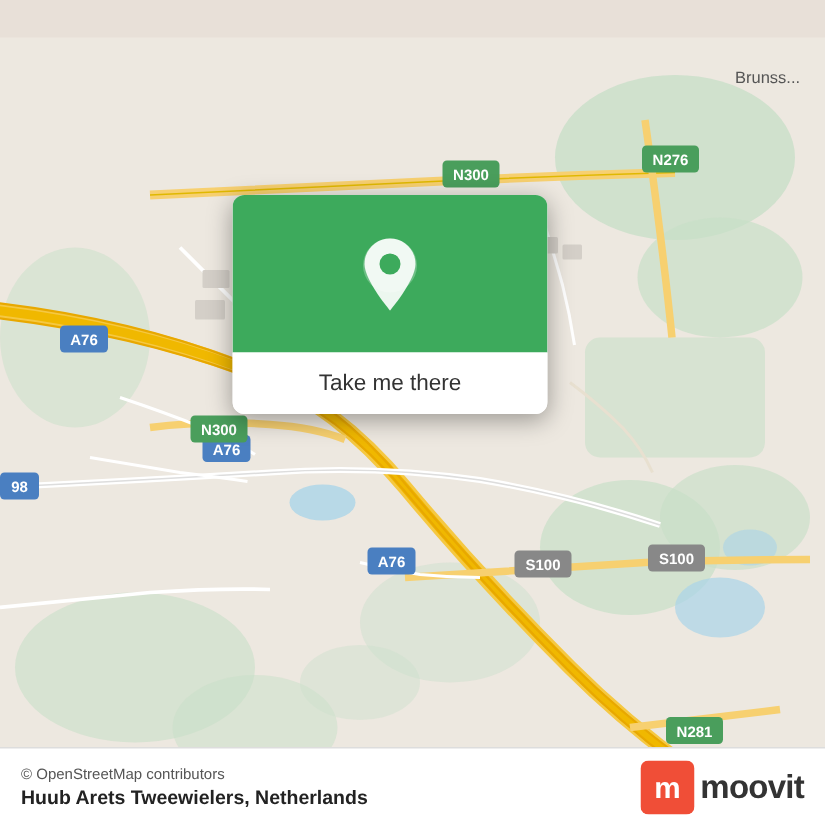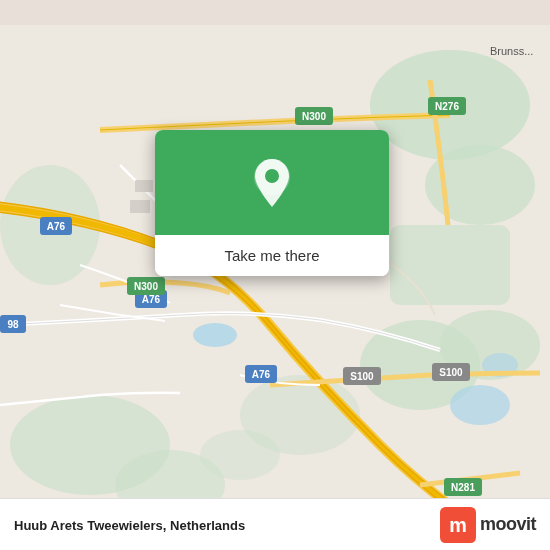--- a/index.html
+++ b/index.html
@@ -23,21 +23,21 @@
       position: absolute;
       top: 0; left: 0;
       width: 100%; height: 100%;
     }
 
     
     #popup-card {
       position: absolute;
       top: 130px;
       left: 155px;
-      width: 234px;
+      width: 210px;
       background: white;
       border-radius: 8px;
       box-shadow: 0 4px 16px rgba(0,0,0,0.35);
       overflow: hidden;
       display: flex;
       flex-direction: column;
     }
 
     #popup-green-area {
       background: #3daa5c;
@@ -94,21 +94,21 @@
       align-items: center;
       gap: 4px;
     }
 
     #moovit-icon {
       width: 36px;
       height: 36px;
     }
 
     #moovit-text {
-      font-size: 18px;
+      font-size: 22px;
       font-weight: 700;
       color: #333;
       letter-spacing: -0.5px;
     }
   </style>
 </head>
 <body>
 
 <div id="map-container">
 
@@ -220,20 +220,21 @@
         <circle cx="22" cy="20" r="18" fill="white" opacity="0.25"></circle>
         <path d="M22 2 C12.6 2 5 9.6 5 19 C5 30 22 50 22 50 C22 50 39 30 39 19 C39 9.6 31.4 2 22 2 Z" fill="white" opacity="0.9"></path>
         <circle cx="22" cy="19" r="7" fill="#3daa5c"></circle>
       </svg>
     </div>
     <button id="popup-button">Take me there</button>
   </div>
 
   <div id="bottom-bar">
     <div id="bottom-bar-left">
+      <span id="attribution">© OpenStreetMap contributors</span>
       <span id="location-name">Huub Arets Tweewielers, Netherlands</span>
     </div>
     <div id="moovit-logo">
 
       <svg id="moovit-icon" viewBox="0 0 40 40" xmlns="http://www.w3.org/2000/svg">
         <rect width="40" height="40" rx="6" fill="#f04e37"></rect>
         <text x="20" y="28" font-size="22" font-weight="bold" fill="white" text-anchor="middle" font-family="Arial">m</text>
       </svg>
       <span id="moovit-text">moovit</span>
     </div>

